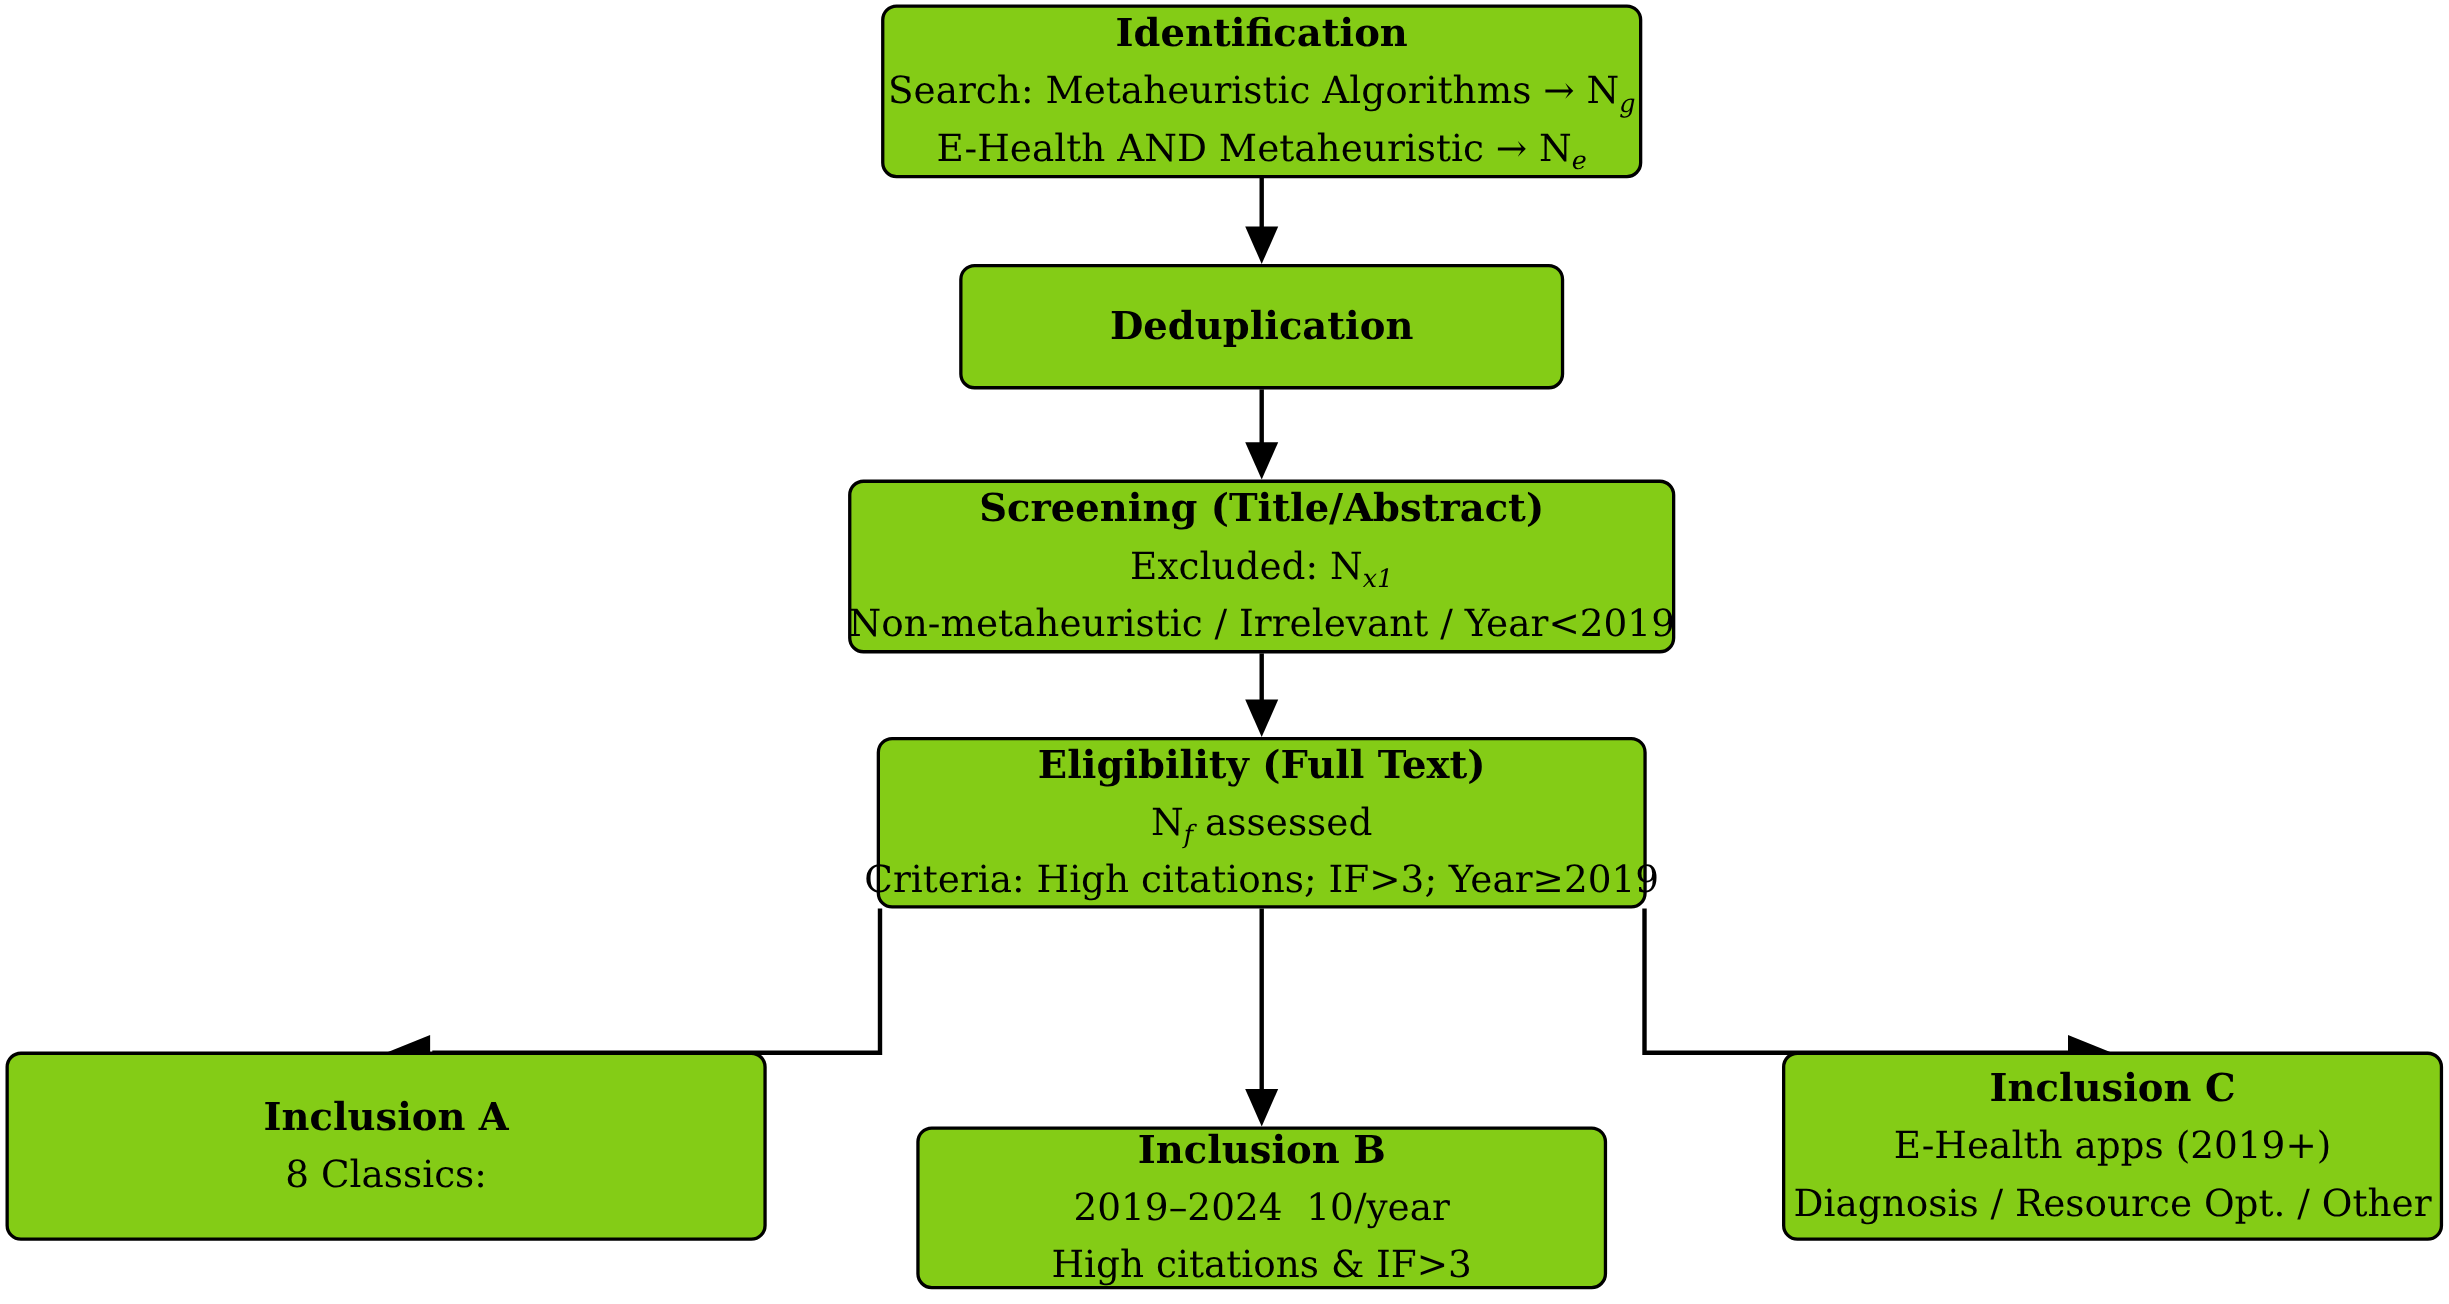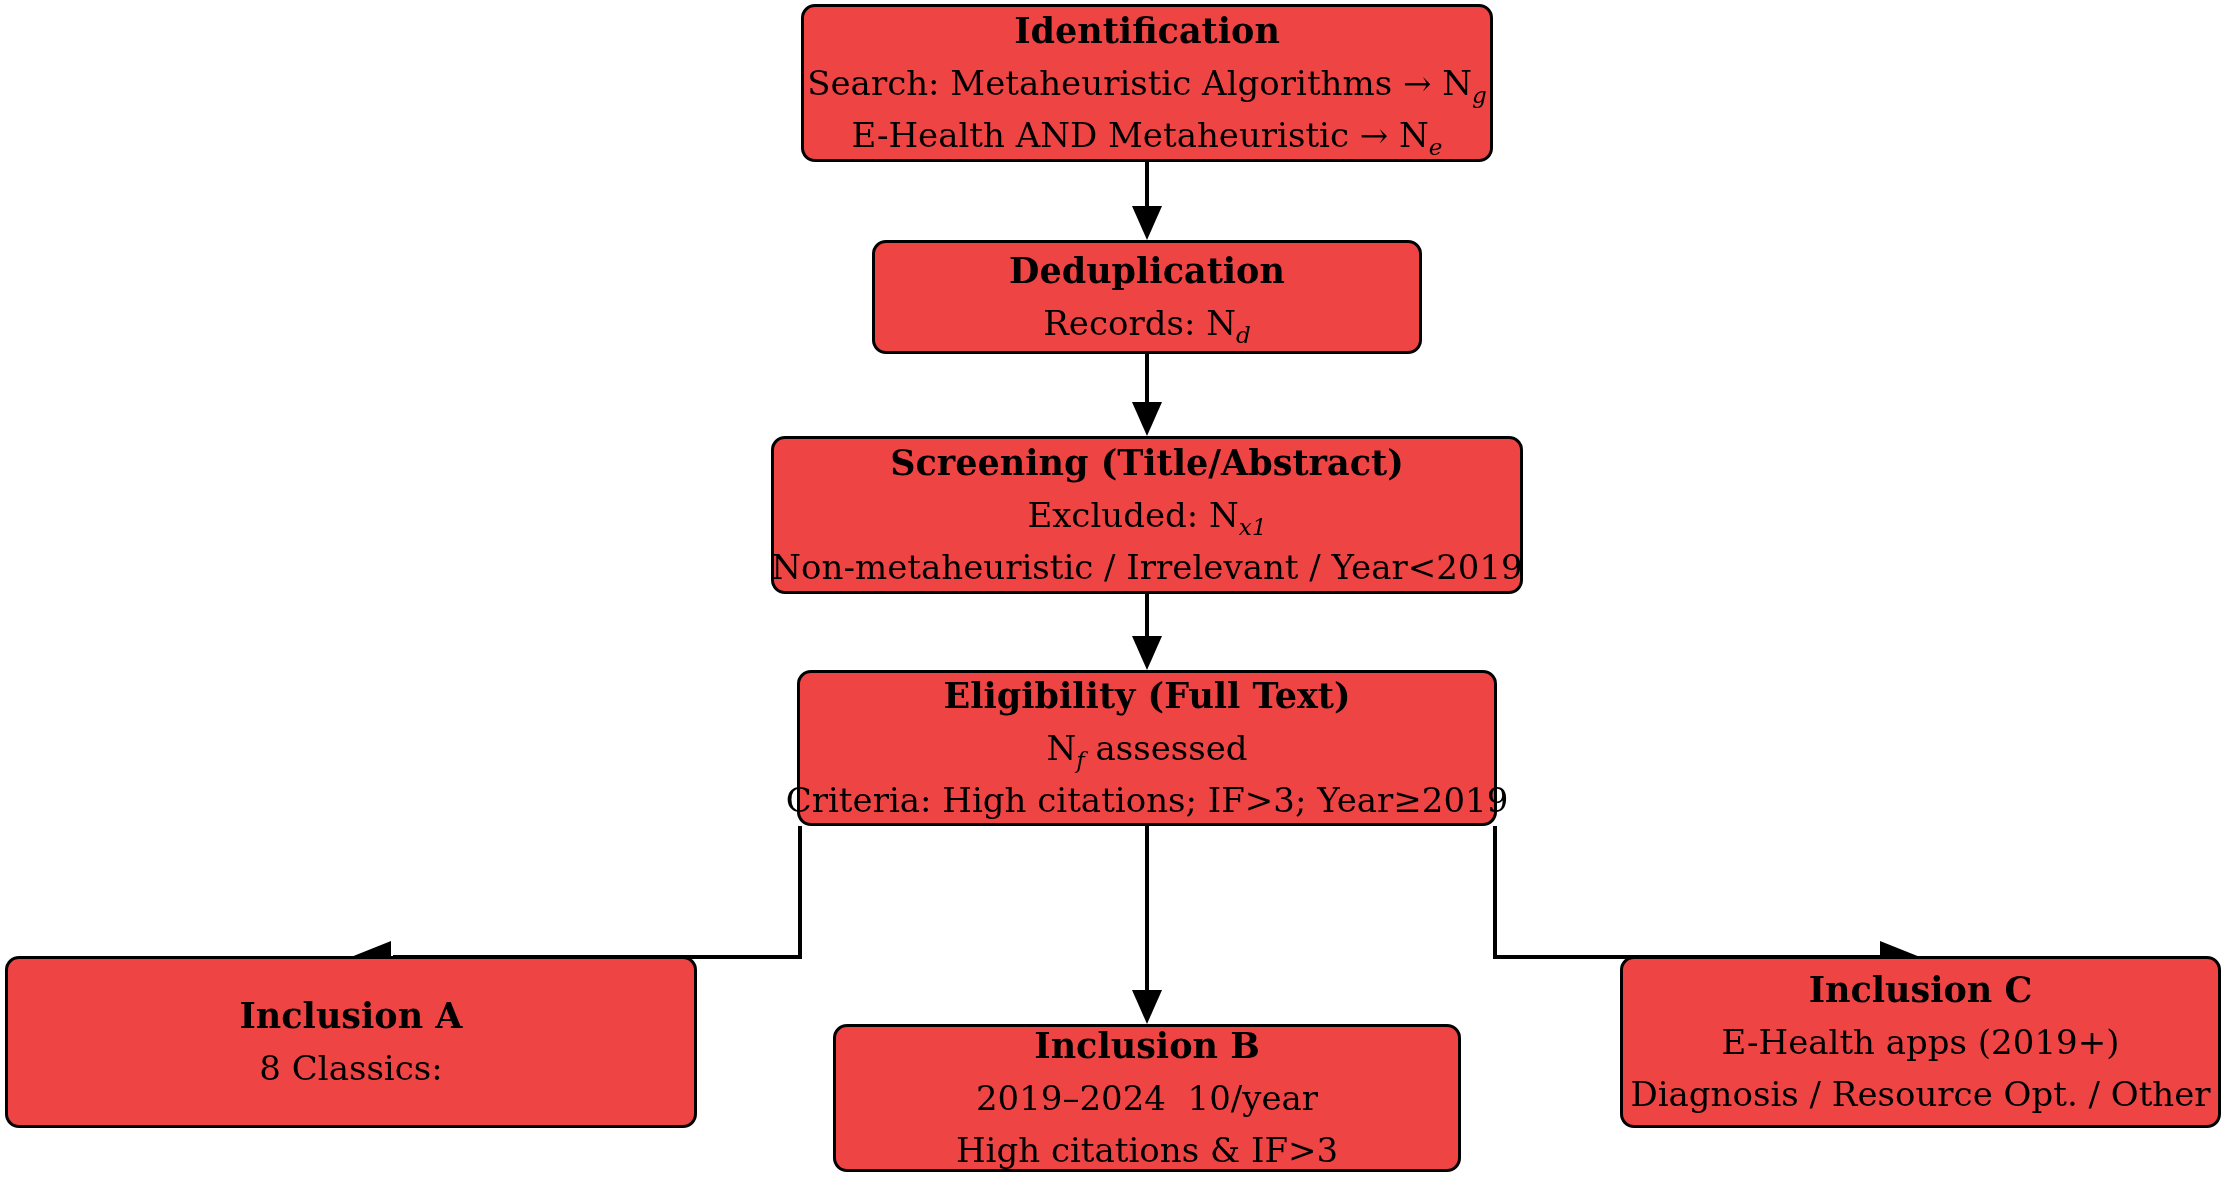--- a/index.html
+++ b/index.html
@@ -20,21 +20,21 @@
     left: 0;
     top: 0;
     width: 2226px;
     height: 1185px;
   }
   .box {
     position: absolute;
     box-sizing: border-box;
     border: 3px solid #000000;
     border-radius: 14px;
-    background: #ef4444;
+    background: #84cc16;
     display: flex;
     flex-direction: column;
     align-items: center;
     justify-content: center;
     text-align: center;
   }
   .box-title {
     font-weight: bold;
     font-size: 35px;
     line-height: 52px;
@@ -86,21 +86,20 @@
   </svg>
 
   <div class="box" id="box-identification">
     <div class="box-title">Identification</div>
     <div class="box-line"><span>Search: Metaheuristic Algorithms → N</span><sub>g</sub></div>
     <div class="box-line"><span>E-Health AND Metaheuristic → N</span><sub>e</sub></div>
   </div>
 
   <div class="box" id="box-deduplication">
     <div class="box-title">Deduplication</div>
-    <div class="box-line"><span>Records: N</span><sub>d</sub></div>
   </div>
 
   <div class="box" id="box-screening">
     <div class="box-title">Screening (Title/Abstract)</div>
     <div class="box-line"><span>Excluded: N</span><sub>x1</sub></div>
     <div class="box-line">Non-metaheuristic / Irrelevant / Year&lt;2019</div>
   </div>
 
   <div class="box" id="box-eligibility">
     <div class="box-title">Eligibility (Full Text)</div>

